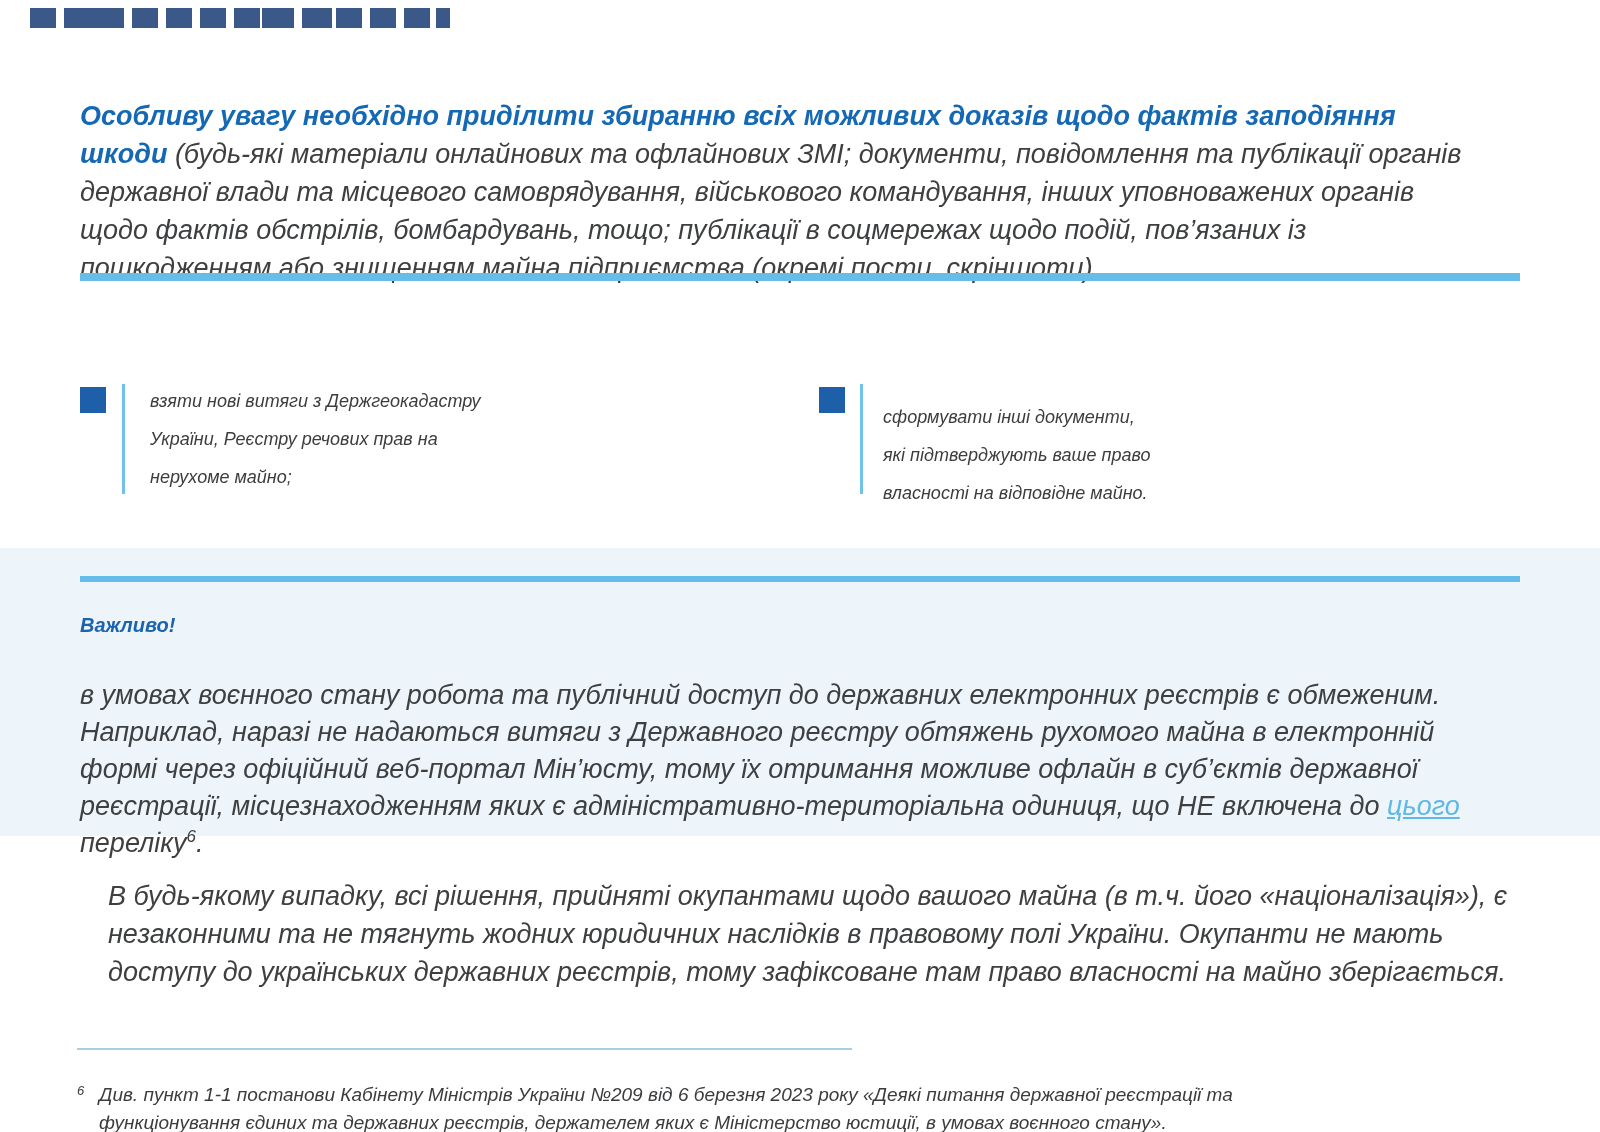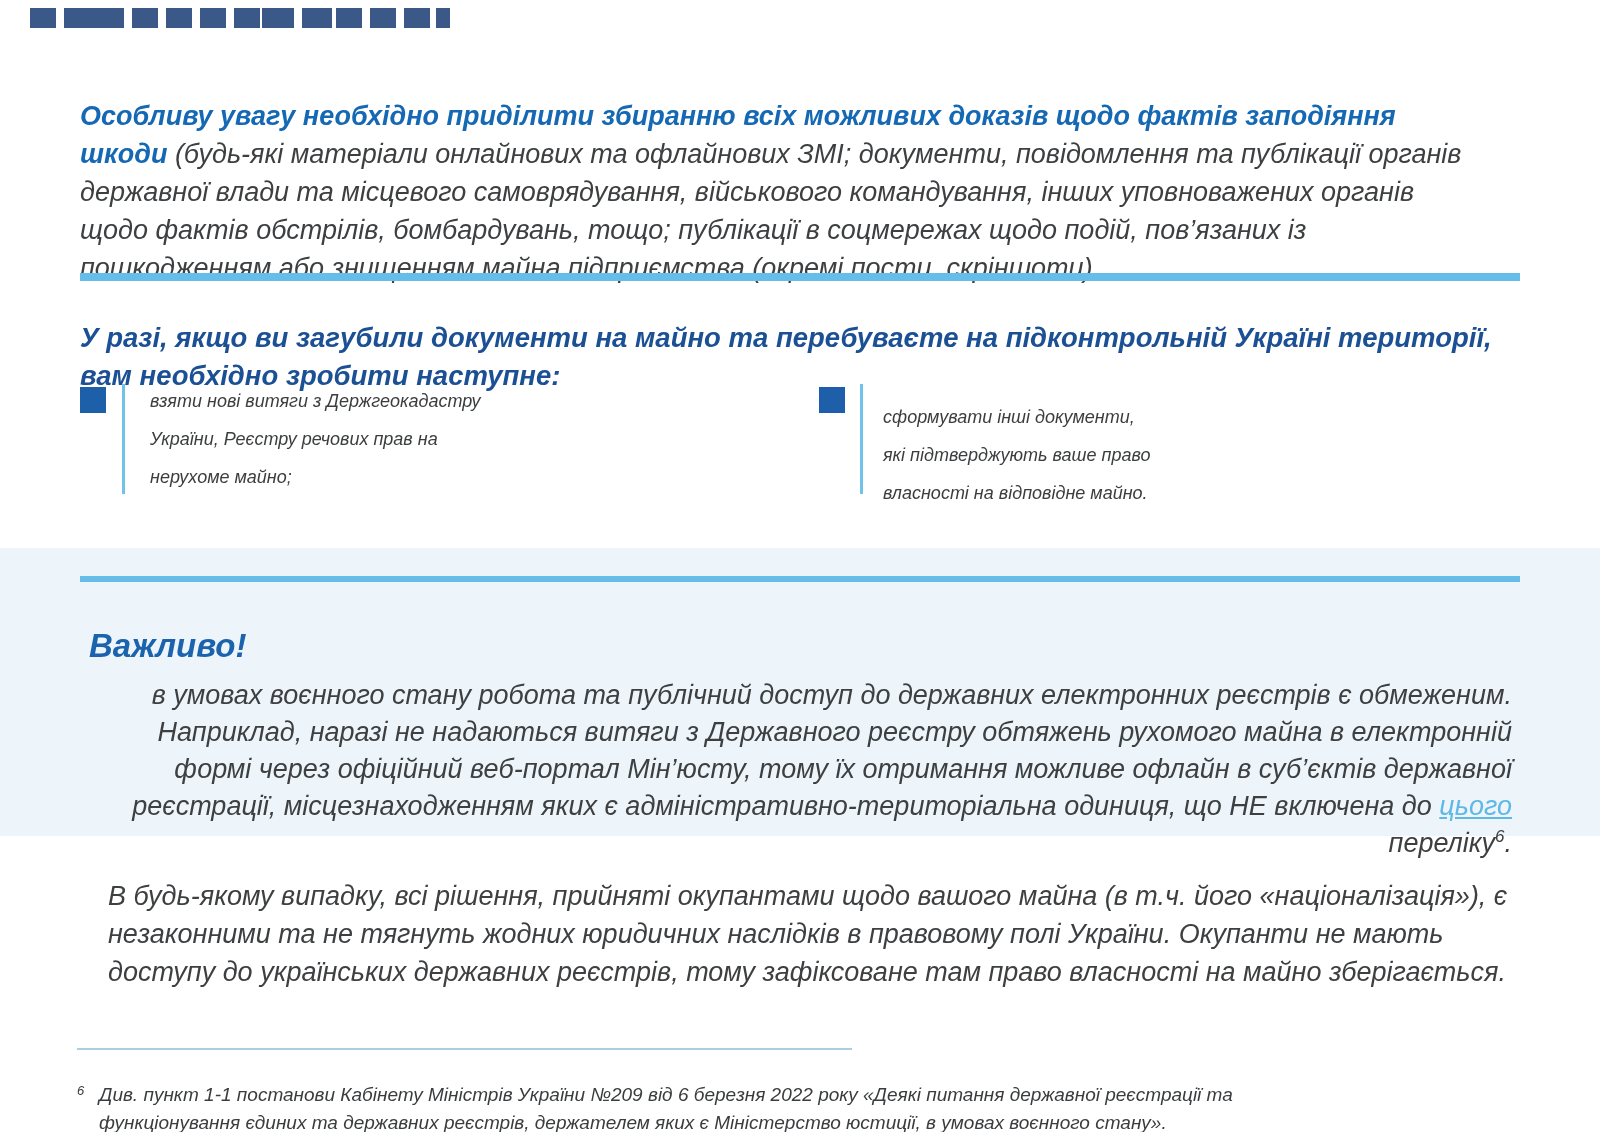--- a/index.html
+++ b/index.html
@@ -58,25 +58,25 @@
   .bullet-col-2 .vline{left:55px;}
   .bullet-col-2 .bullet-text{left:78px;width:480px;margin-top:16px;}
 
   .important-band{
     position:absolute;left:0;top:548px;width:1600px;height:288px;
     background:#edf5fa;
   }
   .rule-2{left:80px;top:28px;width:1440px;height:6px;position:absolute;background:#66bde9;}
   .important-title{
     position:absolute;left:80px;top:46px;
-    font-size:33px;font-weight:bold;color:#1b63ad;margin-left:9px;
+    font-size:20px;font-weight:bold;color:#1b63ad;
   }
   .important-text{
     position:absolute;left:80px;top:102px;width:1432px;
-    font-size:27px;line-height:37px;color:#3d3f41;text-align:right;
+    font-size:27px;line-height:37px;color:#3d3f41;
   }
   .important-text a.inline-link{
     color:#5fb8e6;text-decoration:underline;cursor:pointer;
   }
   .important-text sup{font-size:17px;line-height:0;}
 
   .closing-paragraph{
     position:absolute;left:80px;top:850px;width:1432px;
     font-size:27px;line-height:38px;color:#3d3f41;margin-left:28px;
   }
@@ -96,22 +96,20 @@
 <body>
 
 <div class="page">
 
   <div class="banner-fragment"></div>
 
   <p class="intro"><span class="lead">Особливу увагу необхідно приділити збиранню всіх можливих доказів щодо фактів заподіяння шкоди</span><span class="rest"> (будь-які матеріали онлайнових та офлайнових ЗМІ; документи, повідомлення та публікації органів державної влади та місцевого самоврядування, військового командування, інших уповноважених органів щодо фактів обстрілів, бомбардувань, тощо; публікації в соцмережах щодо подій, пов’язаних із пошкодженням або знищенням майна підприємства (окремі пости, скріншоти).</span></p>
 
   <div class="rule rule-1"></div>
 
-  <h2 class="section-heading">У разі, якщо ви загубили документи на майно та перебуваєте на підконтрольній Україні території,
-вам необхідно зробити наступне:</h2>
 
   <div class="bullet-col bullet-col-1">
     <span class="square"></span>
     <span class="vline"></span>
     <div class="bullet-text">взяти нові витяги з Держгеокадастру
 України, Реєстру речових прав на
 нерухоме майно;</div>
   </div>
 
   <div class="bullet-col bullet-col-2">
@@ -125,15 +123,15 @@
   <div class="important-band">
     <div class="rule-2"></div>
     <h3 class="important-title">Важливо!</h3>
     <p class="important-text"><span>в умовах воєнного стану робота та публічний доступ до державних електронних реєстрів є обмеженим. Наприклад, наразі не надаються витяги з Державного реєстру обтяжень рухомого майна в електронній формі через офіційний веб-портал Мін’юсту, тому їх отримання можливе офлайн в суб’єктів державної реєстрації, місцезнаходженням яких є адміністративно-територіальна одиниця, що НЕ включена до </span><a class="inline-link">цього</a><span> переліку</span><sup>6</sup><span>.</span></p>
   </div>
 
   <p class="closing-paragraph">В будь-якому випадку, всі рішення, прийняті окупантами щодо вашого майна (в т.ч. його «націоналізація»), є незаконними та не тягнуть жодних юридичних наслідків в правовому полі України. Окупанти не мають доступу до українських державних реєстрів, тому зафіксоване там право власності на майно зберігається.</p>
 
   <div class="footnote-rule"></div>
 
-  <p class="footnote"><span class="fn-marker">6</span><span>Див. пункт 1-1 постанови Кабінету Міністрів України №209 від 6 березня 2022 року «Деякі питання державної реєстрації та функціонування єдиних та державних реєстрів, держателем яких є Міністерство юстиції, в умовах воєнного стану».</span></p>
+  <p class="footnote"><span class="fn-marker">6</span><span>Див. пункт 1-1 постанови Кабінету Міністрів України №209 від 6 березня 2023 року «Деякі питання державної реєстрації та функціонування єдиних та державних реєстрів, держателем яких є Міністерство юстиції, в умовах воєнного стану».</span></p>
 
 </div>
 
 </body></html>

